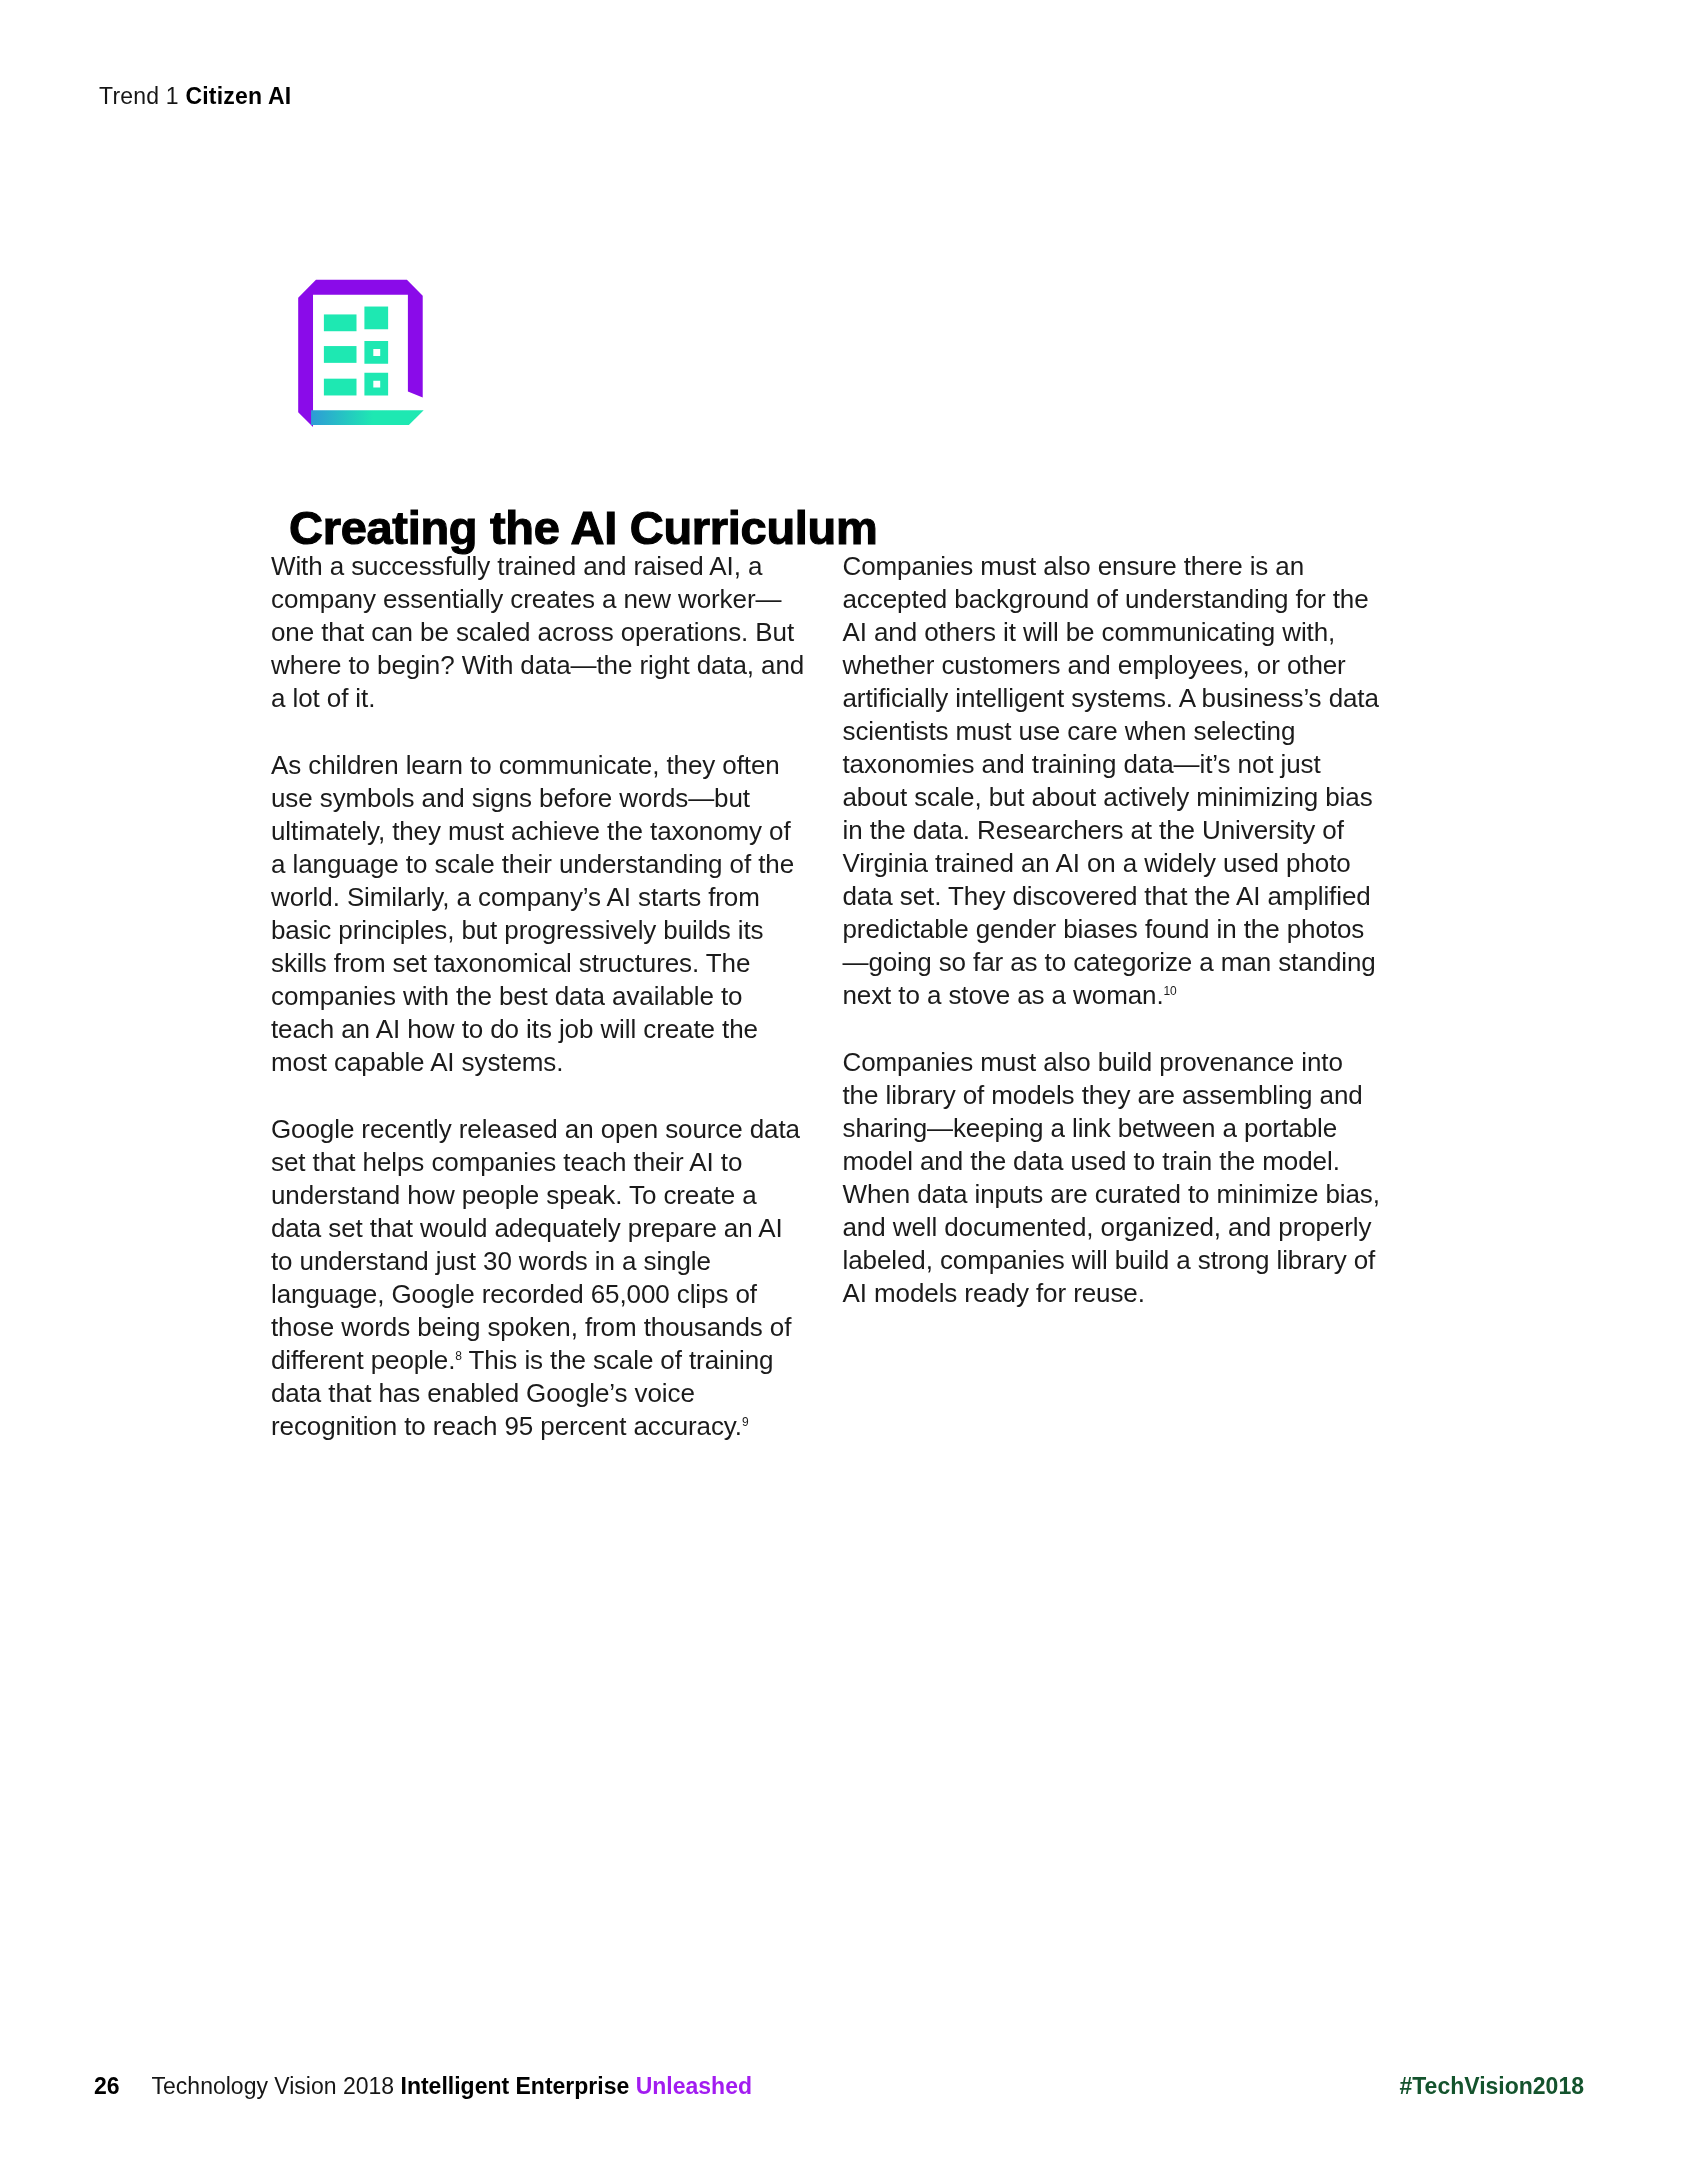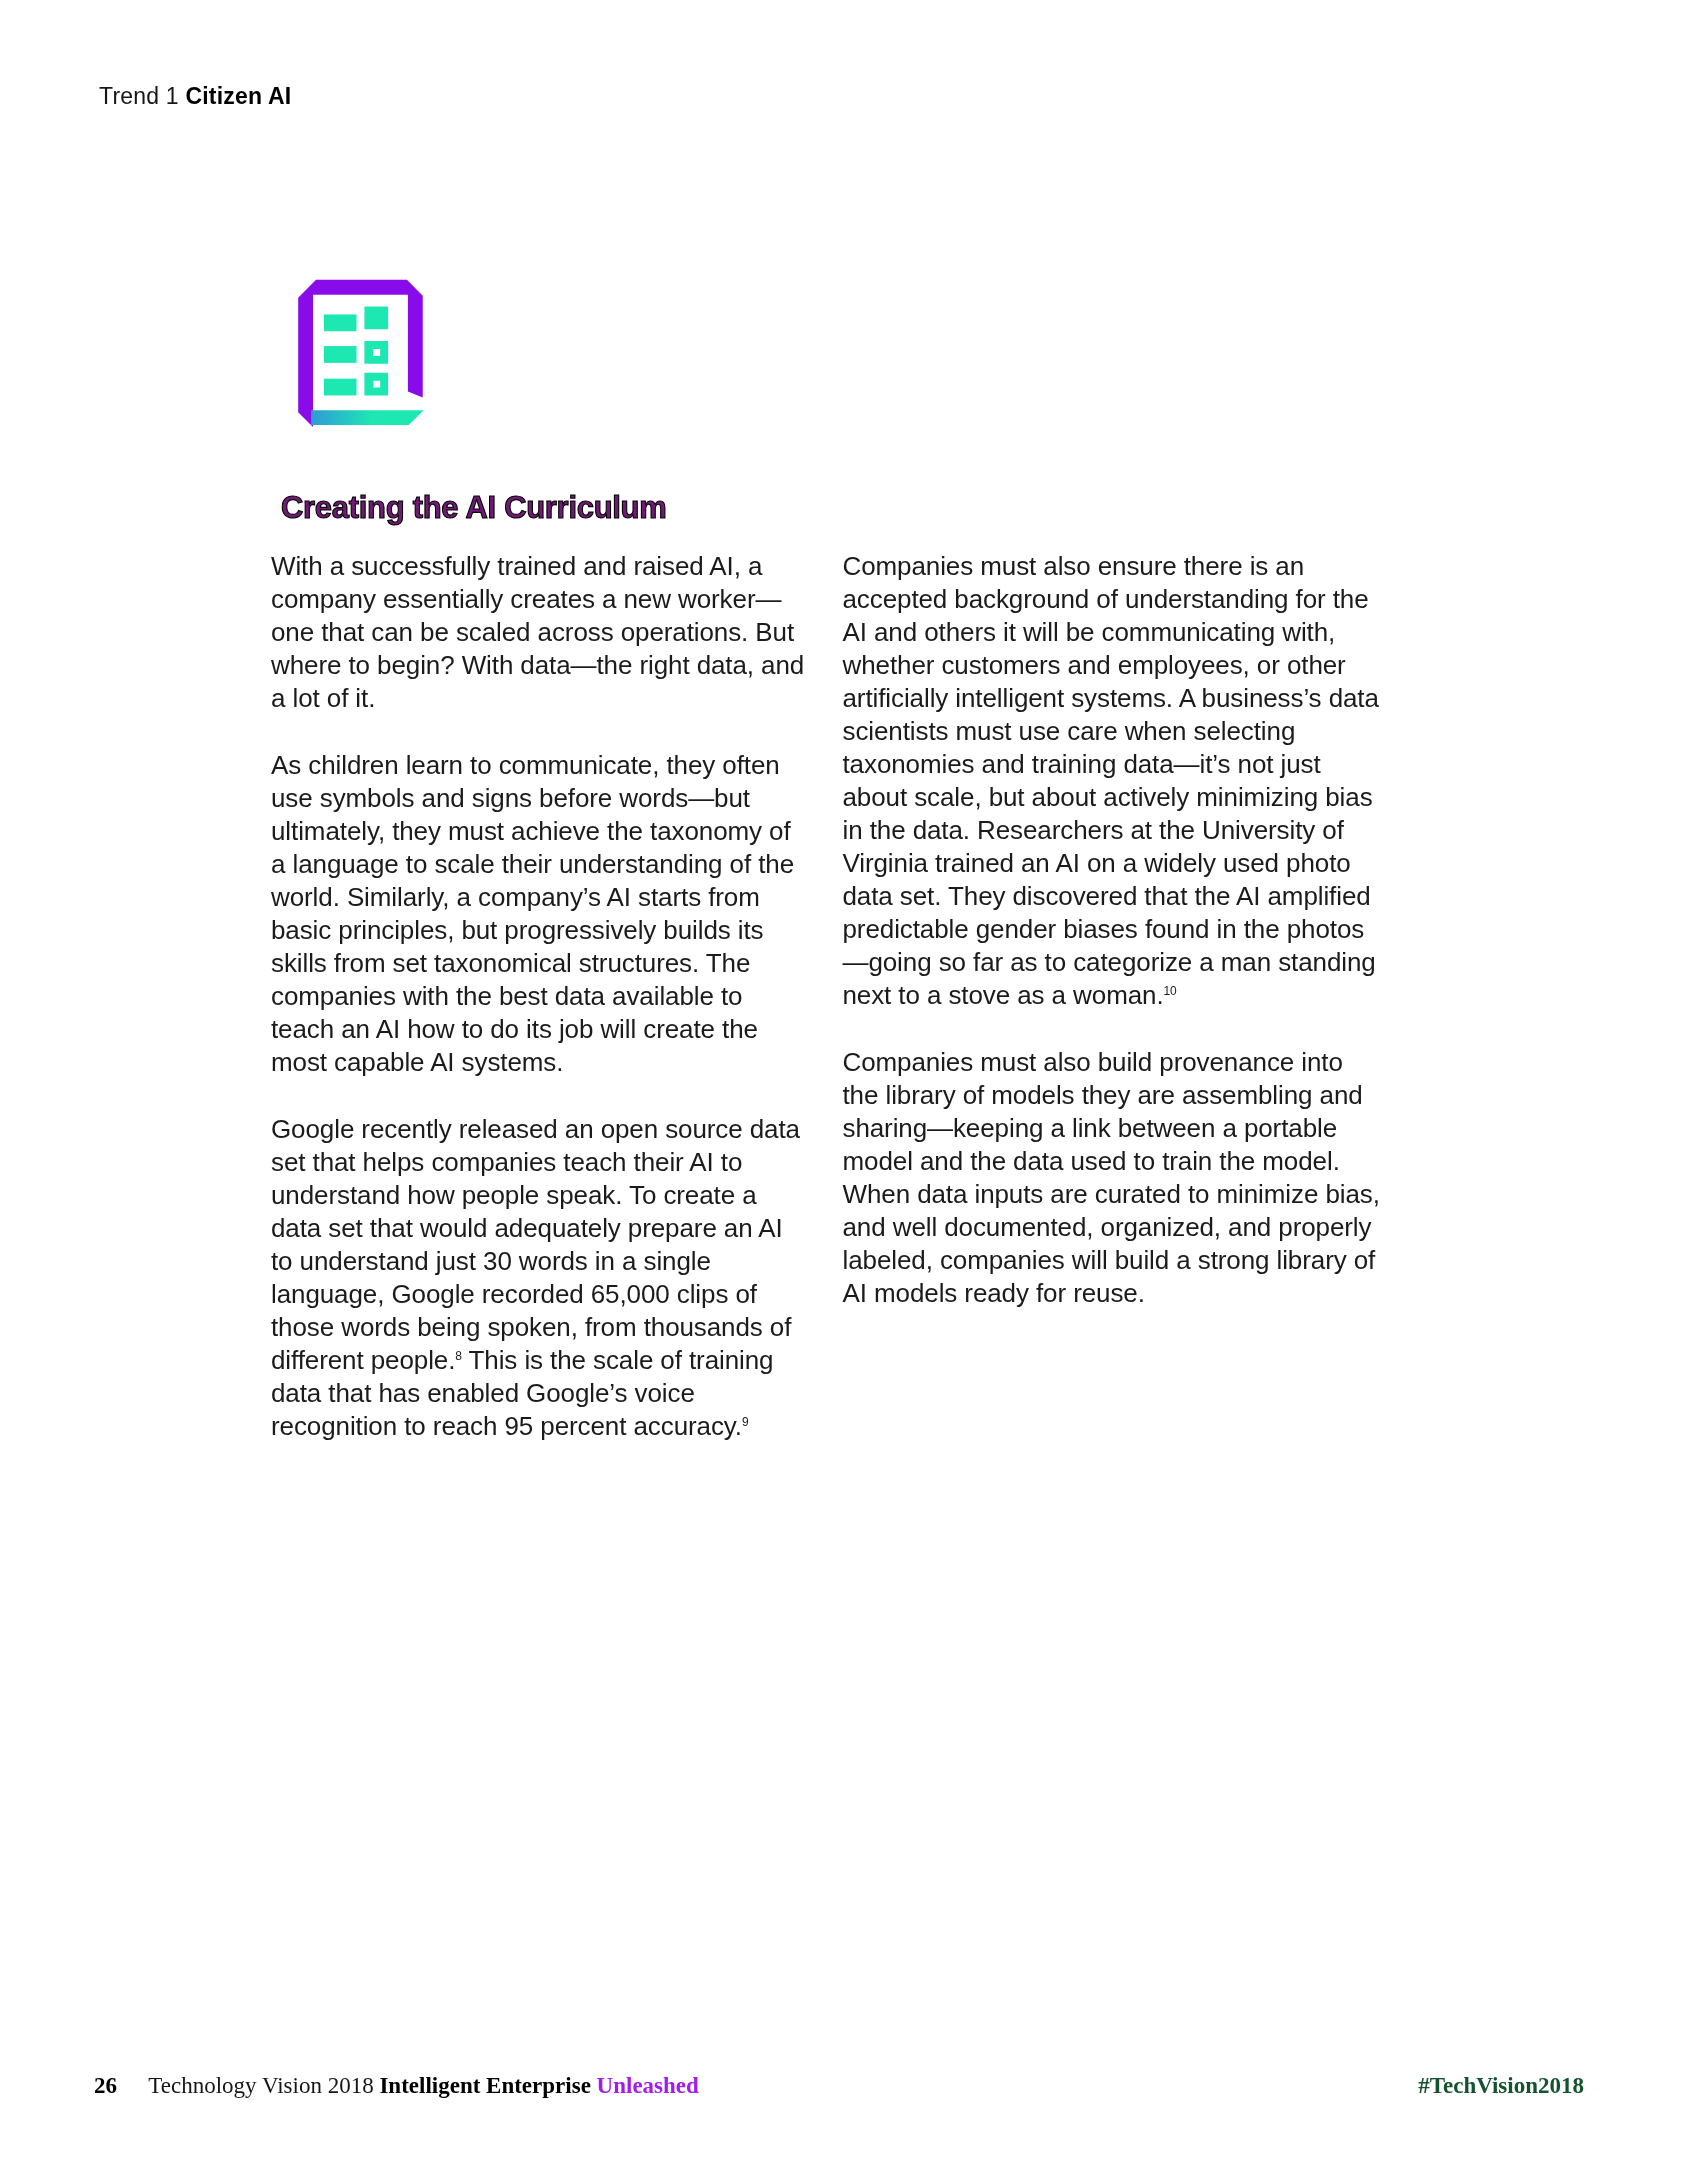--- a/index.html
+++ b/index.html
@@ -14,35 +14,35 @@
   body{font-family:"Liberation Sans","DejaVu Sans",sans-serif;color:var(--text-color);}
   .page{position:relative;width:1683px;height:2178px;background:#ffffff;overflow:hidden;}
 
   .doc-header{position:absolute;left:99px;top:83px;font-size:23px;color:#161616;letter-spacing:0.2px;white-space:nowrap;text-align:center;}
   .doc-header .trend-label{font-weight:400;}
   .doc-header .trend-title{font-weight:700;color:#000;}
 
   .icon-wrap{position:absolute;left:282px;top:267px;width:149px;height:168px;}
 
   .page-title{
-    position:absolute;left:281px;top:469px;
-    font-size:31px;font-weight:800;color:#701a75;
+    position:absolute;left:289px;top:469px;
+    font-size:47px;font-weight:800;color:#000000;
     letter-spacing:-0.3px;-webkit-text-stroke:1.1px #000;
     white-space:nowrap;
   }
 
   .columns{position:absolute;left:271px;top:550px;width:1111px;display:flex;gap:32px;}
   .col{width:540px;font-size:26px;line-height:33px;letter-spacing:-0.1px;color:#1b1b1b;}
   .body-para{margin:0 0 34px 0;}
   .body-para sup{font-size:12px;line-height:0;vertical-align:baseline;position:relative;top:-9px;}
 
   .doc-footer{
     position:absolute;left:94px;top:2073px;width:1490px;
     display:flex;justify-content:space-between;align-items:baseline;
-    font-size:23px;color:#161616;white-space:nowrap;font-family:Liberation Serif, serif;
+    font-size:23px;color:#161616;white-space:nowrap;
   }
   .footer-left .page-number{font-weight:700;color:#000;margin-right:26px;}
   .footer-left .report-title{font-weight:400;}
   .footer-left .report-edition{font-weight:700;color:#000;}
   .footer-left .report-edition-accent{font-weight:700;color:var(--accent-purple);}
   .footer-right .hashtag{font-weight:700;color:#14532d;}
 </style>
 </head>
 <body>
 

